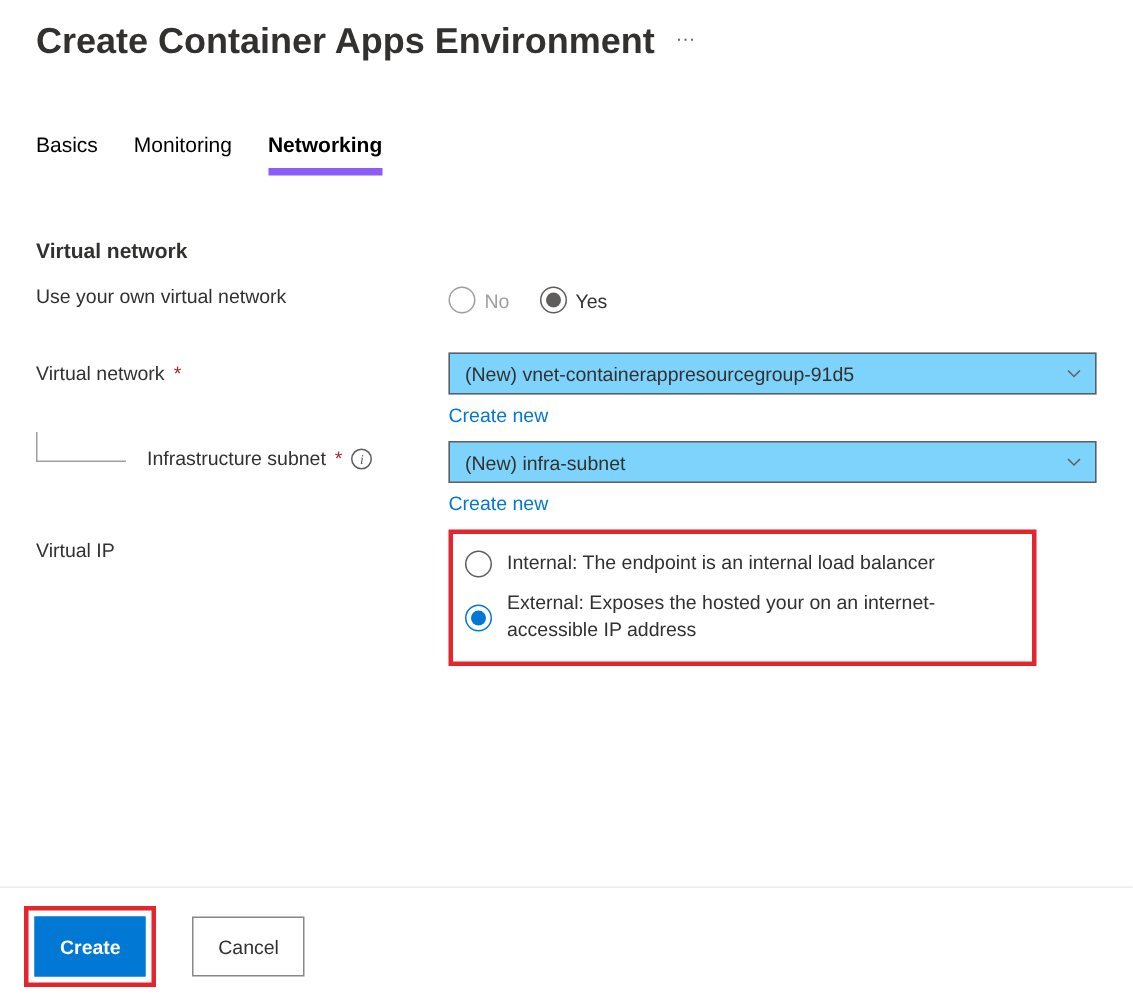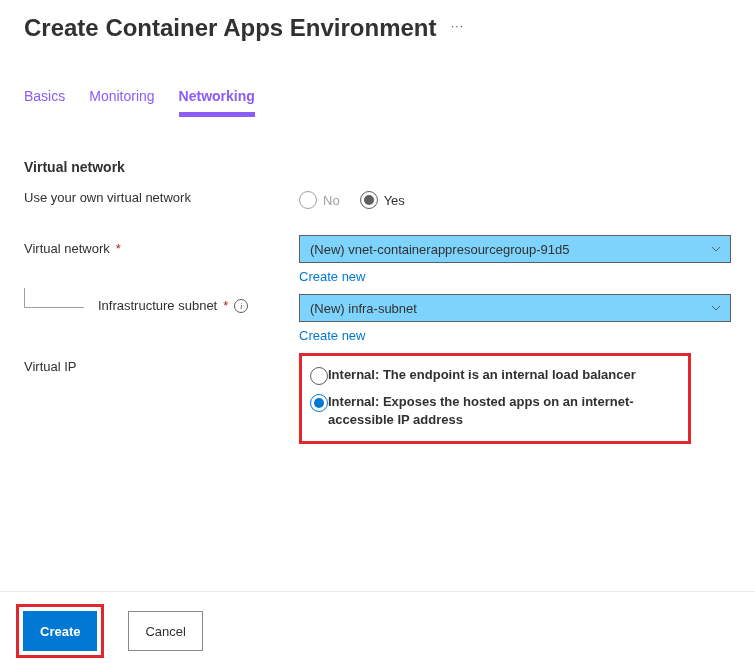--- a/index.html
+++ b/index.html
@@ -34,21 +34,21 @@
   .tabs {
     display: flex;
     gap: 24px;
     padding: 0 24px;
     margin-top: 36px;
     border-bottom: none;
   }
   .tab {
     padding: 0 0 8px 0;
     font-size: 14px;
-    color: #8b5cf6;
+    color: #000000;
     cursor: pointer;
   }
   .tab.active {
     font-weight: 600;
     border-bottom: 5px solid #8b5cf6;
   }
 
   .content {
     padding: 14px 24px 0 24px;
   }
@@ -175,24 +175,24 @@
     margin-top:-16px;
   }
 
   .vip-box {
     border: 3px solid #e3252d;
     padding: 6px 8px 8px 8px;
     width: 392px;
   }
   .vip-option {
     display: flex;
-    align-items: flex-start;
+    gap: 10px;
+    align-items: center;
     padding: 4px 0;
     cursor: pointer;
-    font-weight: bold;
   }
   .vip-option .radio-circle { flex-shrink:0; margin-top:1px; }
   .vip-text { line-height: 1.4; }
 
   .footer {
     position: absolute;
     bottom: 0; left: 0; right: 0;
     border-top: 1px solid #edebe9;
     padding: 12px 22px;
     display: flex;
@@ -303,21 +303,21 @@
   <div class="row" style="margin-top:6px;">
     <div class="label-col">Virtual IP</div>
     <div class="field-col">
       <div class="vip-box">
         <div class="vip-option">
           <span class="radio-circle"></span>
           <span class="vip-text">Internal: The endpoint is an internal load balancer</span>
         </div>
         <div class="vip-option">
           <span class="radio-circle blue checked"></span>
-          <span class="vip-text">Internal: Exposes the hosted apps on an internet-accessible IP address</span>
+          <span class="vip-text">External: Exposes the hosted your on an internet-accessible IP address</span>
         </div>
       </div>
     </div>
   </div>
 </div>
 
 <div class="footer">
   <span class="create-highlight">
     <button class="btn primary">Create</button>
   </span>

